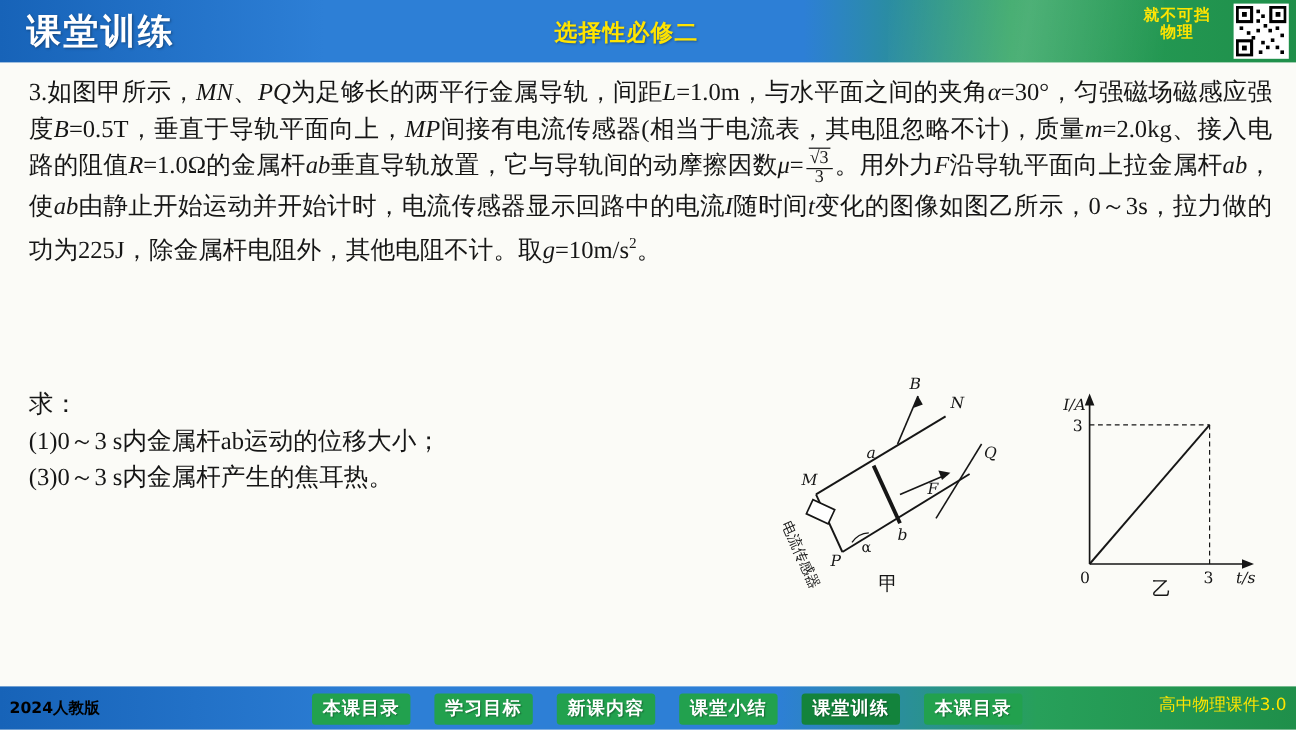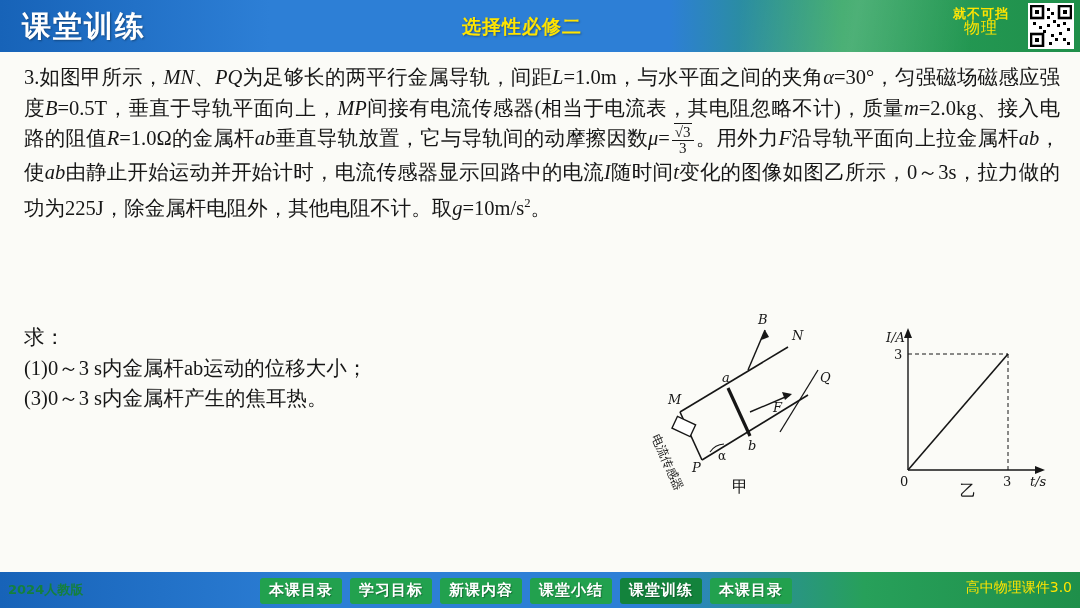--- a/index.html
+++ b/index.html
@@ -32,21 +32,21 @@
     font-family:"DejaVu Sans", sans-serif;
     font-weight:bold;font-size:19px;color:#ffe400;
     letter-spacing:1px;
     text-shadow:1px 1px 2px rgba(0,0,0,.35);
   }
   .brand{
     position:absolute;right:66px;top:6px;width:66px;text-align:center;
     font-family:"DejaVu Sans", sans-serif;
   }
   .brand .b1{font-size:13px;font-weight:bold;color:#ffe400;letter-spacing:1px;line-height:15px;}
-  .brand .b2{font-size:16px;font-weight:normal;color:#ffe400;letter-spacing:1px;line-height:14px;}
+  .brand .b2{font-size:13px;font-weight:bold;color:#ffe400;letter-spacing:1px;line-height:14px;}
   .qr{
     position:absolute;right:6px;top:3px;width:46px;height:46px;background:#fff;
     padding:2px;box-sizing:border-box;
   }
   
   .content{
     position:absolute;left:0;top:52px;width:971px;height:520px;
   }
   .para{
     position:absolute;left:24px;top:10px;width:1036px;
@@ -73,37 +73,37 @@
   .answer .ans-label{color:#161616;}
   
   .fig-jia{position:absolute;left:640px;top:240px;width:215px;height:205px;}
   .fig-yi{position:absolute;left:880px;top:240px;width:185px;height:205px;}
   
   .bottombar{
     position:absolute;left:0;top:572px;width:1080px;height:36px;
     background:linear-gradient(90deg,#1763b8 0%,#2d7fd6 30%,#2d7fd6 60%,#27a05a 80%,#1f8f4a 100%);
   }
   .nav{
-    position:absolute;left:218px;top:578px;display:flex;gap:8px;padding-left:42px;
+    position:absolute;left:218px;top:578px;display:flex;gap:20px;padding-left:42px;
   }
   .nav-item{
     font-family:"DejaVu Sans", sans-serif;
     font-size:15px;font-weight:bold;color:#ffffff;
     background:#22a14e;
     border-radius:3px;
     padding:3px 9px 4px 9px;
     letter-spacing:1px;
     text-shadow:1px 1px 1px rgba(0,0,0,.3);
     cursor:pointer;
   }
   .nav-item.current{background:#13833c;}
   .corner-left{
     position:absolute;left:8px;top:581px;
     font-family:"DejaVu Sans", sans-serif;
-    font-size:13px;color:#15803d;font-weight:bold;
+    font-size:13px;color:#000000;font-weight:bold;
   }
   .corner-right{
     position:absolute;right:8px;top:579px;
     font-family:"DejaVu Sans", sans-serif;
     font-size:14px;color:#ffe400;font-weight:normal;
   }
 </style>
 </head>
 <body>
 

